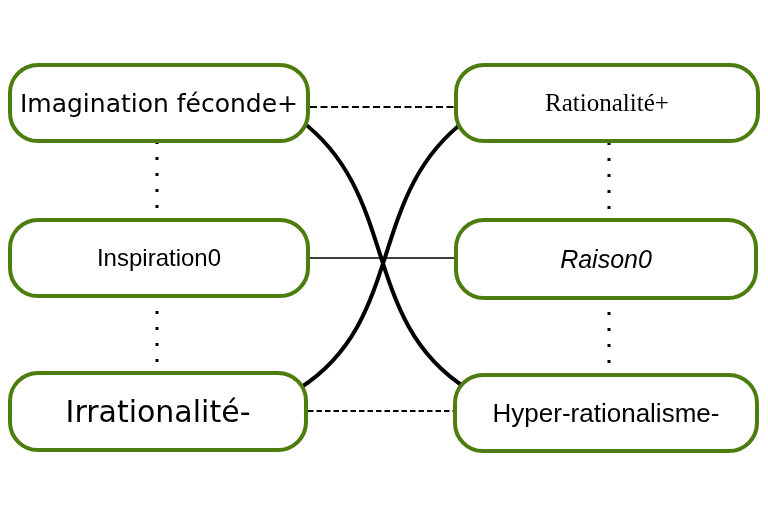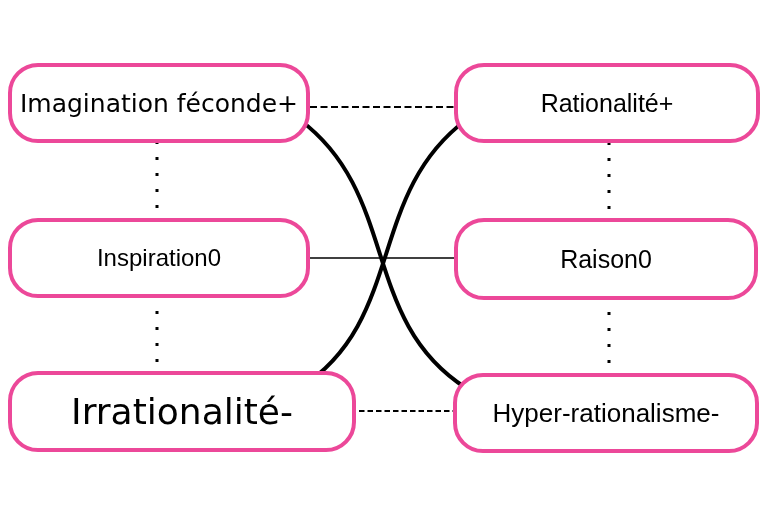--- a/index.html
+++ b/index.html
@@ -18,37 +18,37 @@
     position: absolute;
     left: 0;
     top: 0;
     z-index: 1;
   }
   .node {
     position: absolute;
     z-index: 2;
     box-sizing: border-box;
     background: #ffffff;
-    border: 4px solid #ec4899;
+    border: 4px solid #4d7c0f;
     border-radius: 30px;
     display: flex;
     align-items: center;
     justify-content: center;
     color: #000000;
     text-align: center;
     white-space: nowrap;
   }
   .font-dejavu { font-family: "DejaVu Sans", sans-serif; }
   .font-liberation { font-family: "Liberation Sans", sans-serif; }
 
   .node-imagination { left: 8px;   top: 63px;  width: 302px; height: 80px; font-size: 25px; }
-  .node-rationalite { left: 454px; top: 63px;  width: 306px; height: 80px; font-size: 25px; }
+  .node-rationalite { left: 454px; top: 63px;  width: 306px; height: 80px; font-size: 25px; font-family: Liberation Serif, serif; }
   .node-inspiration { left: 8px;   top: 218px; width: 302px; height: 80px; font-size: 24px; }
-  .node-raison      { left: 454px; top: 218px; width: 304px; height: 82px; font-size: 25px; }
-  .node-irrationalite { left: 8px; top: 371px; width: 348px; height: 81px; font-size: 36px; }
+  .node-raison      { left: 454px; top: 218px; width: 304px; height: 82px; font-size: 25px; font-style: italic; }
+  .node-irrationalite { left: 8px; top: 371px; width: 300px; height: 81px; font-size: 30px; }
   .node-hyper       { left: 453px; top: 373px; width: 306px; height: 80px; font-size: 26px; }
 </style>
 </head>
 <body>
 
 <div class="stage">
 
   <svg class="edges" width="768" height="512" viewBox="0 0 768 512">
 
     <path d="M 310 107 L 456 107" stroke="#000000" stroke-width="2" stroke-dasharray="7 3.5" fill="none"></path>

